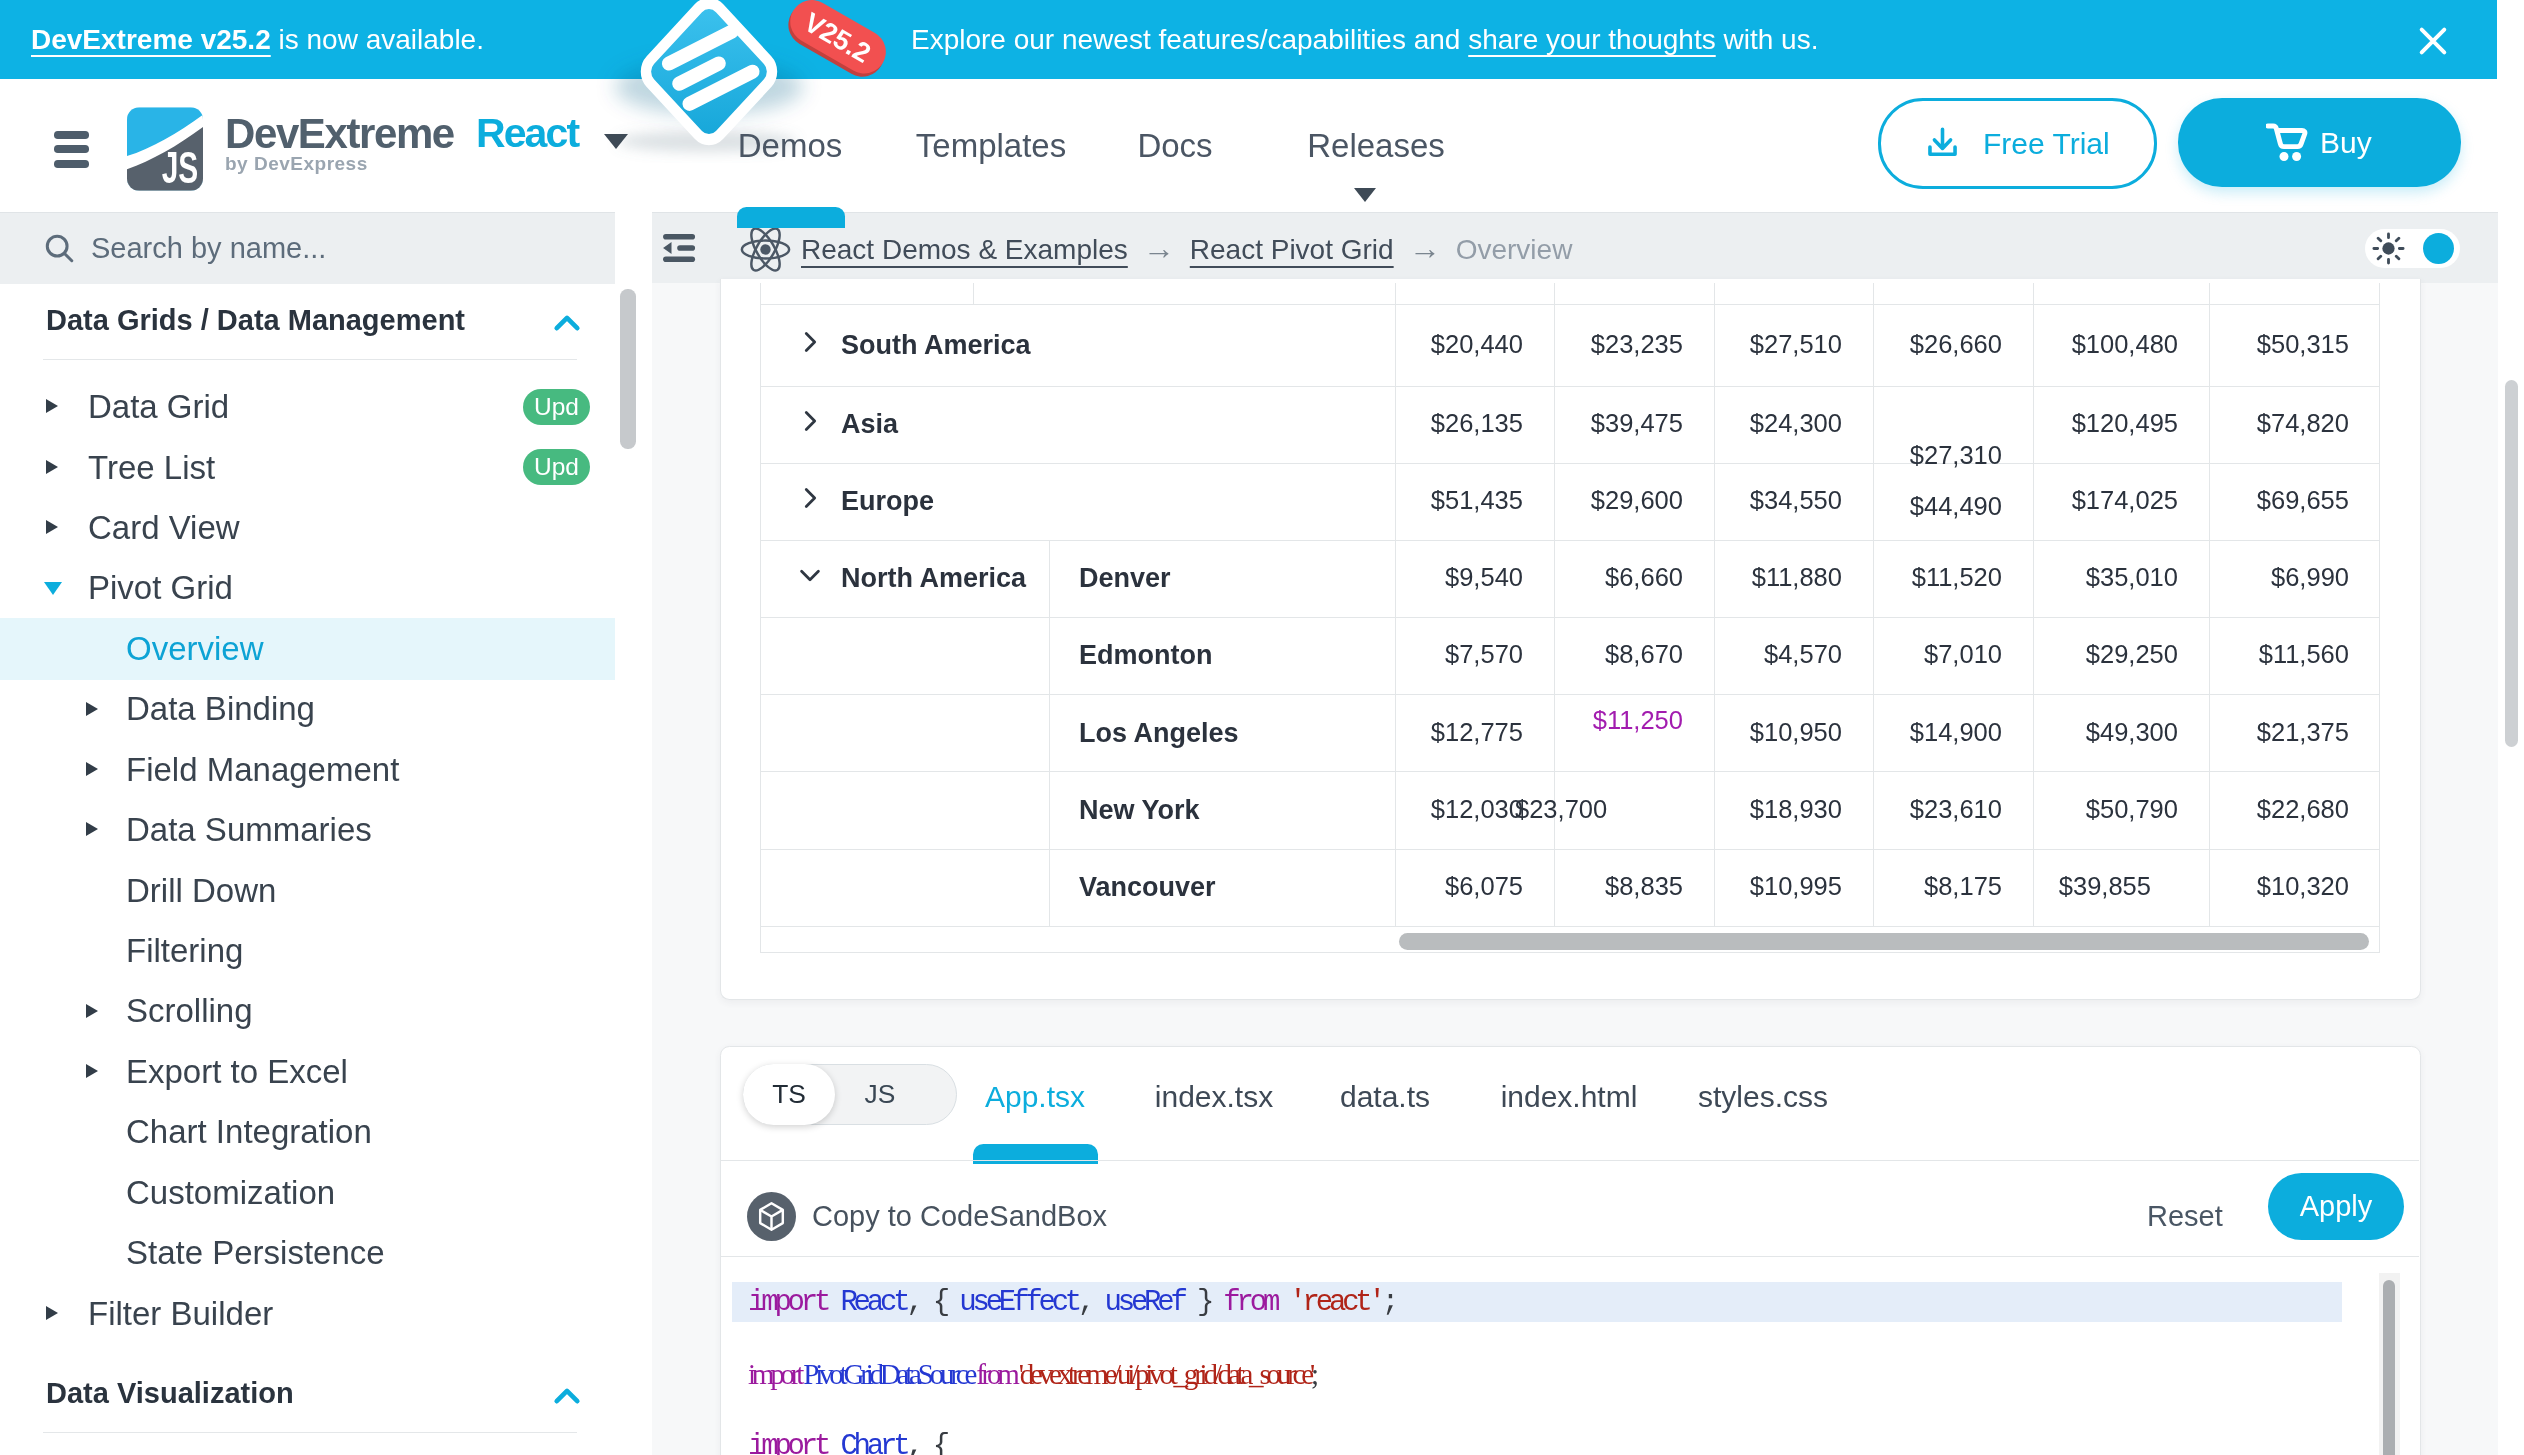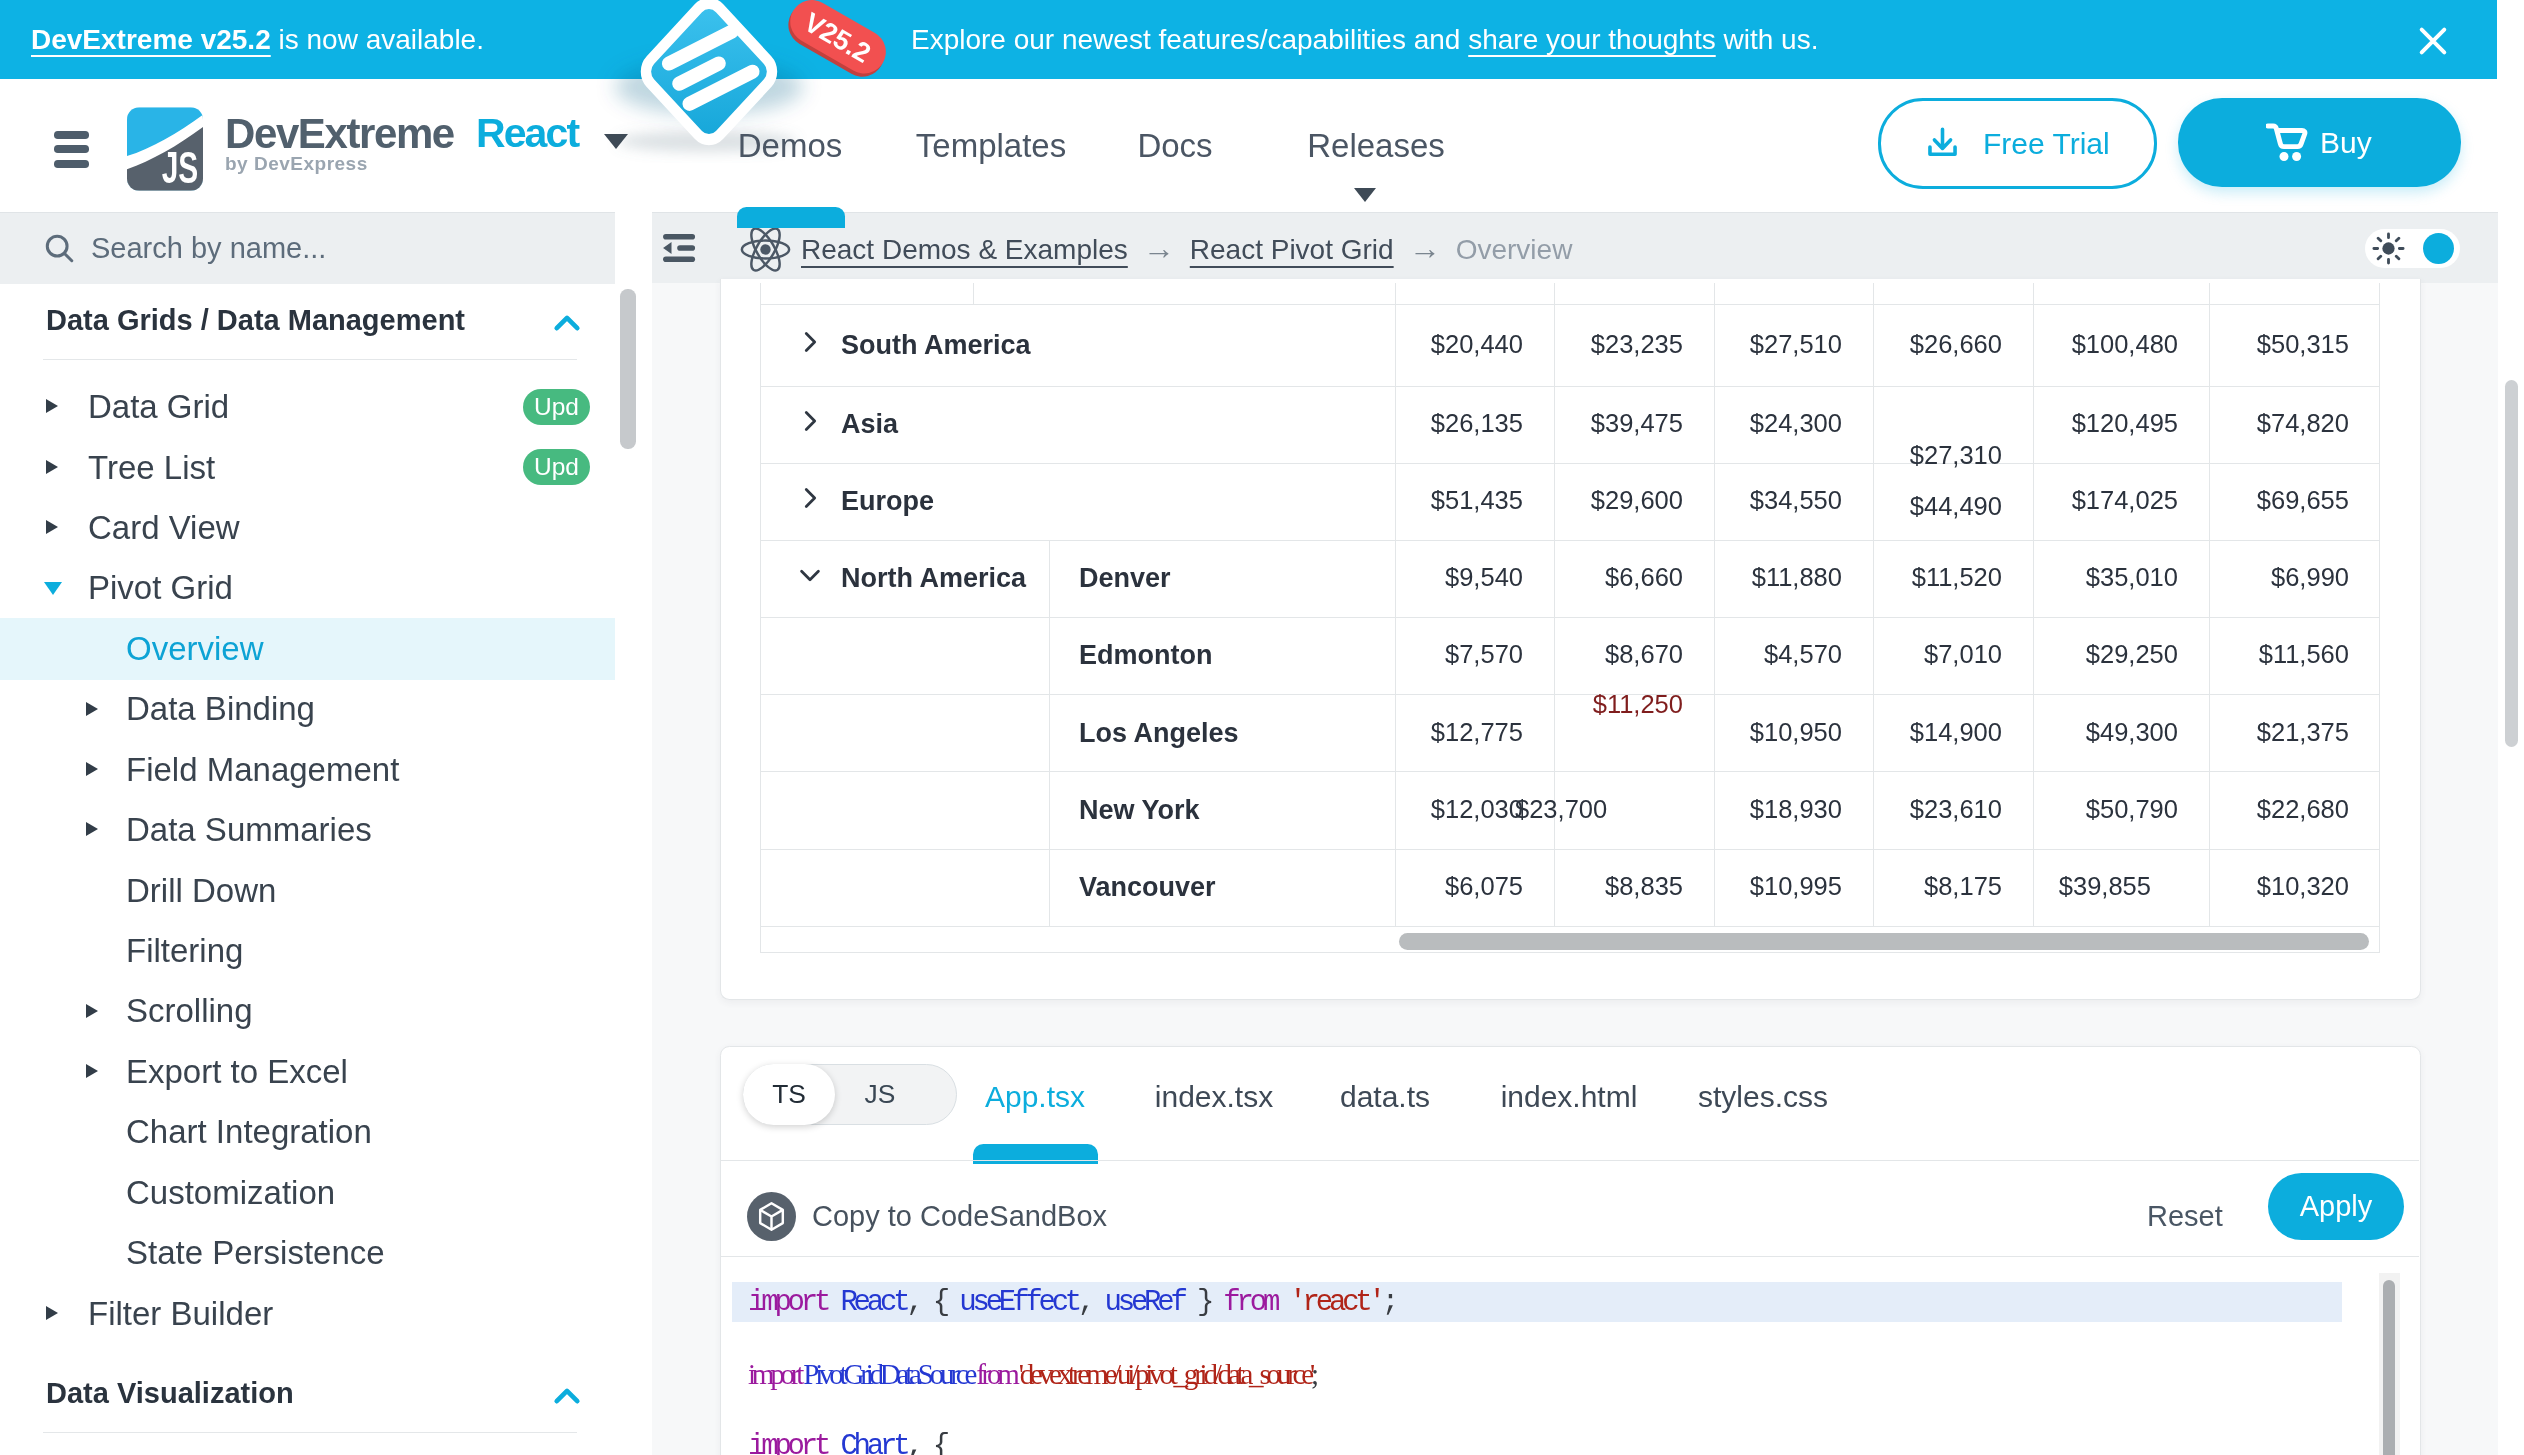--- a/index.html
+++ b/index.html
@@ -224,21 +224,21 @@
 <div class="abs" style="left:2181px;top:563px;width:168px;text-align:right;font-size:25.5px;color:#2b323d;">$6,990</div>
 <div class="abs" style="left:1079px;top:640px;font-size:27px;font-weight:700;color:#2b323d;">Edmonton</div>
 <div class="abs" style="left:1355px;top:640px;width:168px;text-align:right;font-size:25.5px;color:#2b323d;">$7,570</div>
 <div class="abs" style="left:1515px;top:640px;width:168px;text-align:right;font-size:25.5px;color:#2b323d;">$8,670</div>
 <div class="abs" style="left:1674px;top:640px;width:168px;text-align:right;font-size:25.5px;color:#2b323d;">$4,570</div>
 <div class="abs" style="left:1834px;top:640px;width:168px;text-align:right;font-size:25.5px;color:#2b323d;">$7,010</div>
 <div class="abs" style="left:2010px;top:640px;width:168px;text-align:right;font-size:25.5px;color:#2b323d;">$29,250</div>
 <div class="abs" style="left:2181px;top:640px;width:168px;text-align:right;font-size:25.5px;color:#2b323d;">$11,560</div>
 <div class="abs" style="left:1079px;top:718px;font-size:27px;font-weight:700;color:#2b323d;">Los Angeles</div>
 <div class="abs" style="left:1355px;top:718px;width:168px;text-align:right;font-size:25.5px;color:#2b323d;">$12,775</div>
-<div class="abs" style="left:1515px;top:690px;width:168px;text-align:right;font-size:25.5px;color:#7f1d1d;">$11,250</div>
+<div class="abs" style="left:1515px;top:706px;width:168px;text-align:right;font-size:25.5px;color:#a21caf;">$11,250</div>
 <div class="abs" style="left:1674px;top:718px;width:168px;text-align:right;font-size:25.5px;color:#2b323d;">$10,950</div>
 <div class="abs" style="left:1834px;top:718px;width:168px;text-align:right;font-size:25.5px;color:#2b323d;">$14,900</div>
 <div class="abs" style="left:2010px;top:718px;width:168px;text-align:right;font-size:25.5px;color:#2b323d;">$49,300</div>
 <div class="abs" style="left:2181px;top:718px;width:168px;text-align:right;font-size:25.5px;color:#2b323d;">$21,375</div>
 <div class="abs" style="left:1079px;top:795px;font-size:27px;font-weight:700;color:#2b323d;">New York</div>
 <div class="abs" style="left:1355px;top:795px;width:168px;text-align:right;font-size:25.5px;color:#2b323d;">$12,030</div>
 <div class="abs" style="left:1515px;top:795px;width:168px;text-align:left;font-size:25.5px;color:#2b323d;">$23,700</div>
 <div class="abs" style="left:1674px;top:795px;width:168px;text-align:right;font-size:25.5px;color:#2b323d;">$18,930</div>
 <div class="abs" style="left:1834px;top:795px;width:168px;text-align:right;font-size:25.5px;color:#2b323d;">$23,610</div>
 <div class="abs" style="left:2010px;top:795px;width:168px;text-align:right;font-size:25.5px;color:#2b323d;">$50,790</div>

